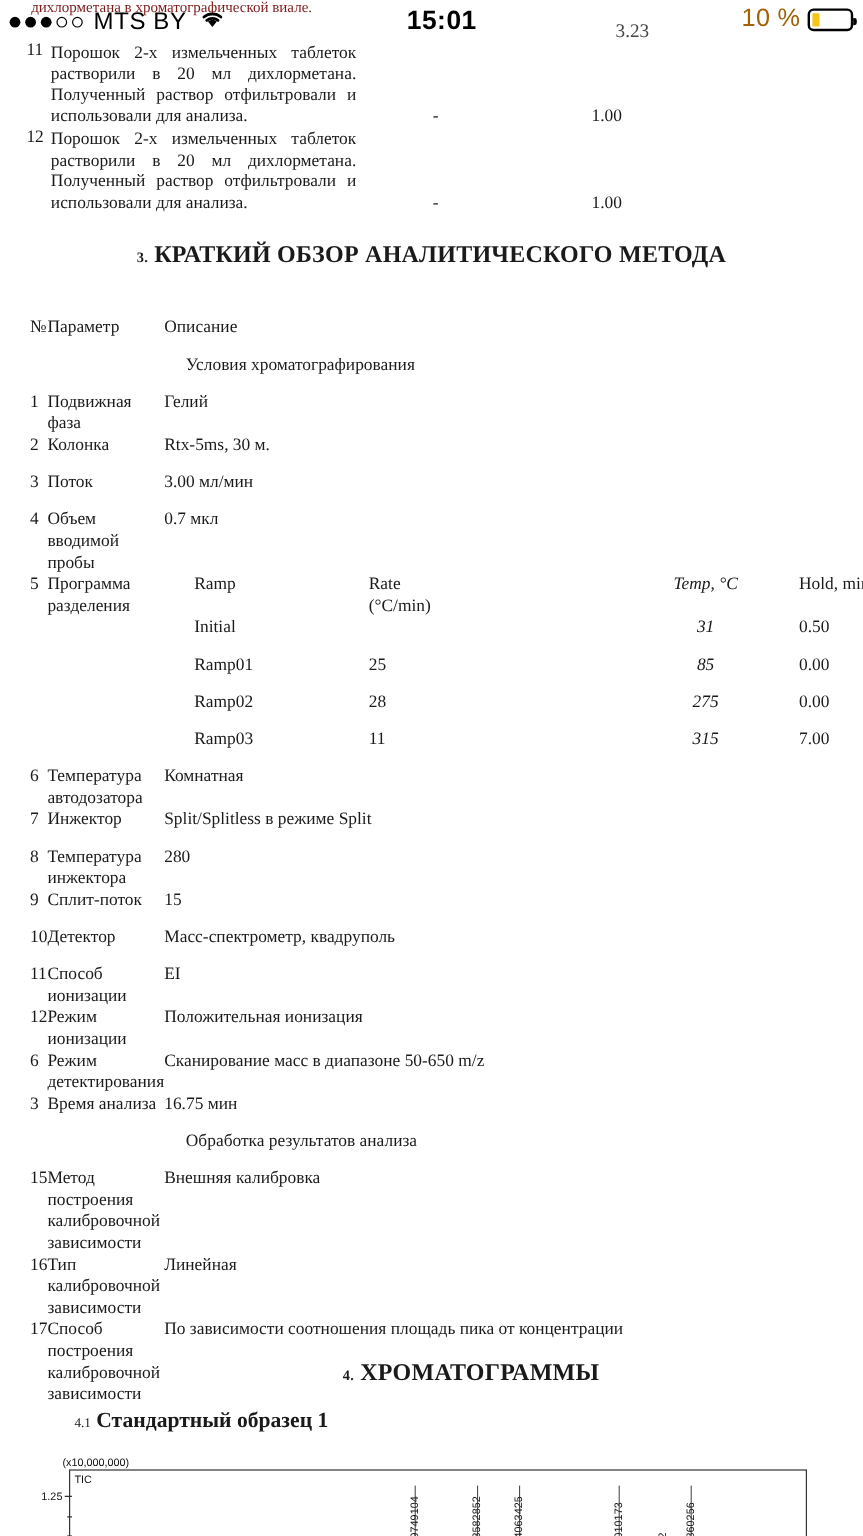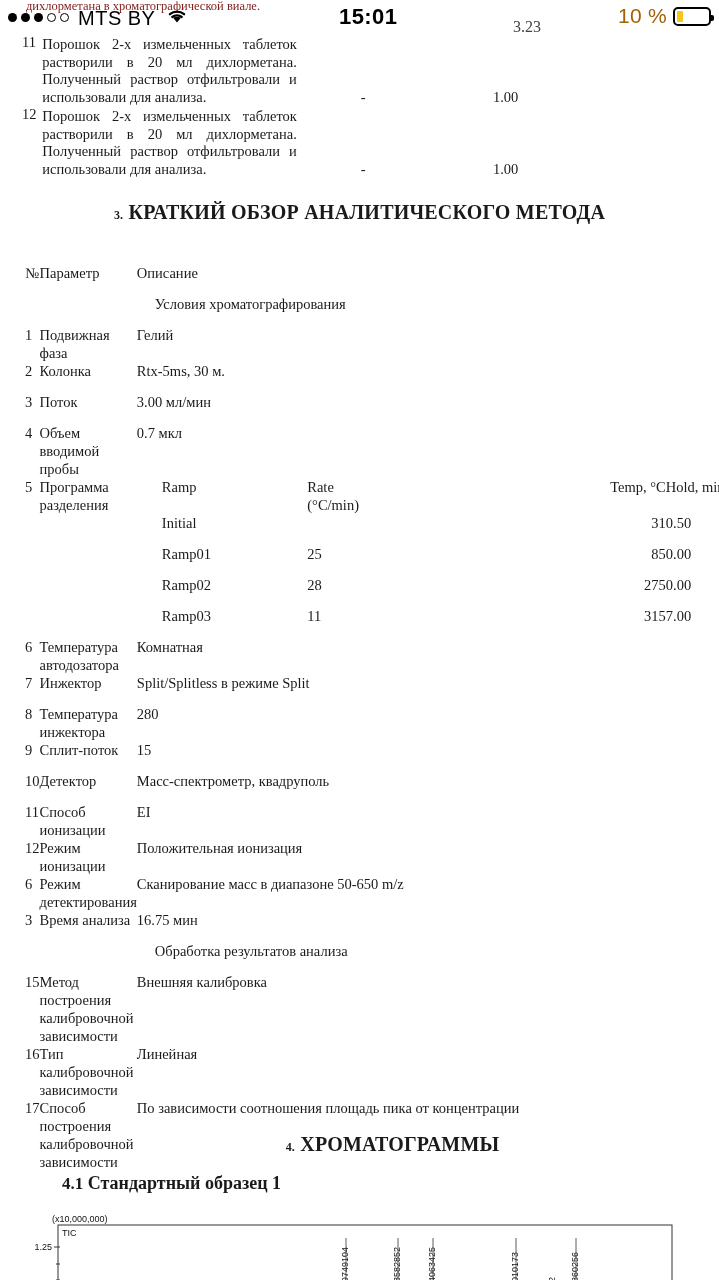--- a/index.html
+++ b/index.html
@@ -61,39 +61,39 @@
   .proc tr { height: 72px; }
 
   h2.sect {
     position: absolute; left: 0; width: 719px; text-align: center;
     font-size: 20px; font-weight: bold; letter-spacing: .2px;
   }
   h2.sect .num { font-size: 12px; font-weight: bold; vertical-align: baseline; }
   h3.subsect {
     position: absolute; left: 62px; font-size: 18px; font-weight: bold;
   }
-  h3.subsect .num { font-size: 17px; font-weight: bold; }
+  h3.subsect .num { font-size: 11px; font-weight: normal; }
 
   
   .params { position: absolute; left: 0; width: 719px; font-size: 14.5px; }
   .params table { width: 690px; margin-left: 25px; }
   .params td { padding: 0; vertical-align: top; line-height: 18px; }
   .prow { height: 31px; }
   .c-no { width: 22px; text-align: left; }
   .c-par { width: 190px; }
   .c-desc { }
   .center-note { text-align: left; padding-left: 0; }
 
   .rampgrid { width: 100%; border-collapse: collapse; }
   .rampgrid td { padding: 0; font-size: 14.5px; line-height: 18px; vertical-align: top; }
   .rh { text-align: center; }
   .rampgrid tr { height: 31px; }
   .rc-ramp { width: 86px; text-align: left; }
   .rc-rate { width: 120px; text-align: left; }
-  .rc-temp { width: 92px; text-align: right; }
+  .rc-temp { width: 92px; text-align: center; font-style: italic; }
   .rc-hold { width: 110px; text-align: left; }
 
   
   .chromo { position: absolute; left: 10px; top: 1212px; width: 700px; height: 70px; }
   .chromo svg { display: block; }
 </style>
 </head>
 <body>
 
 <div class="page">

